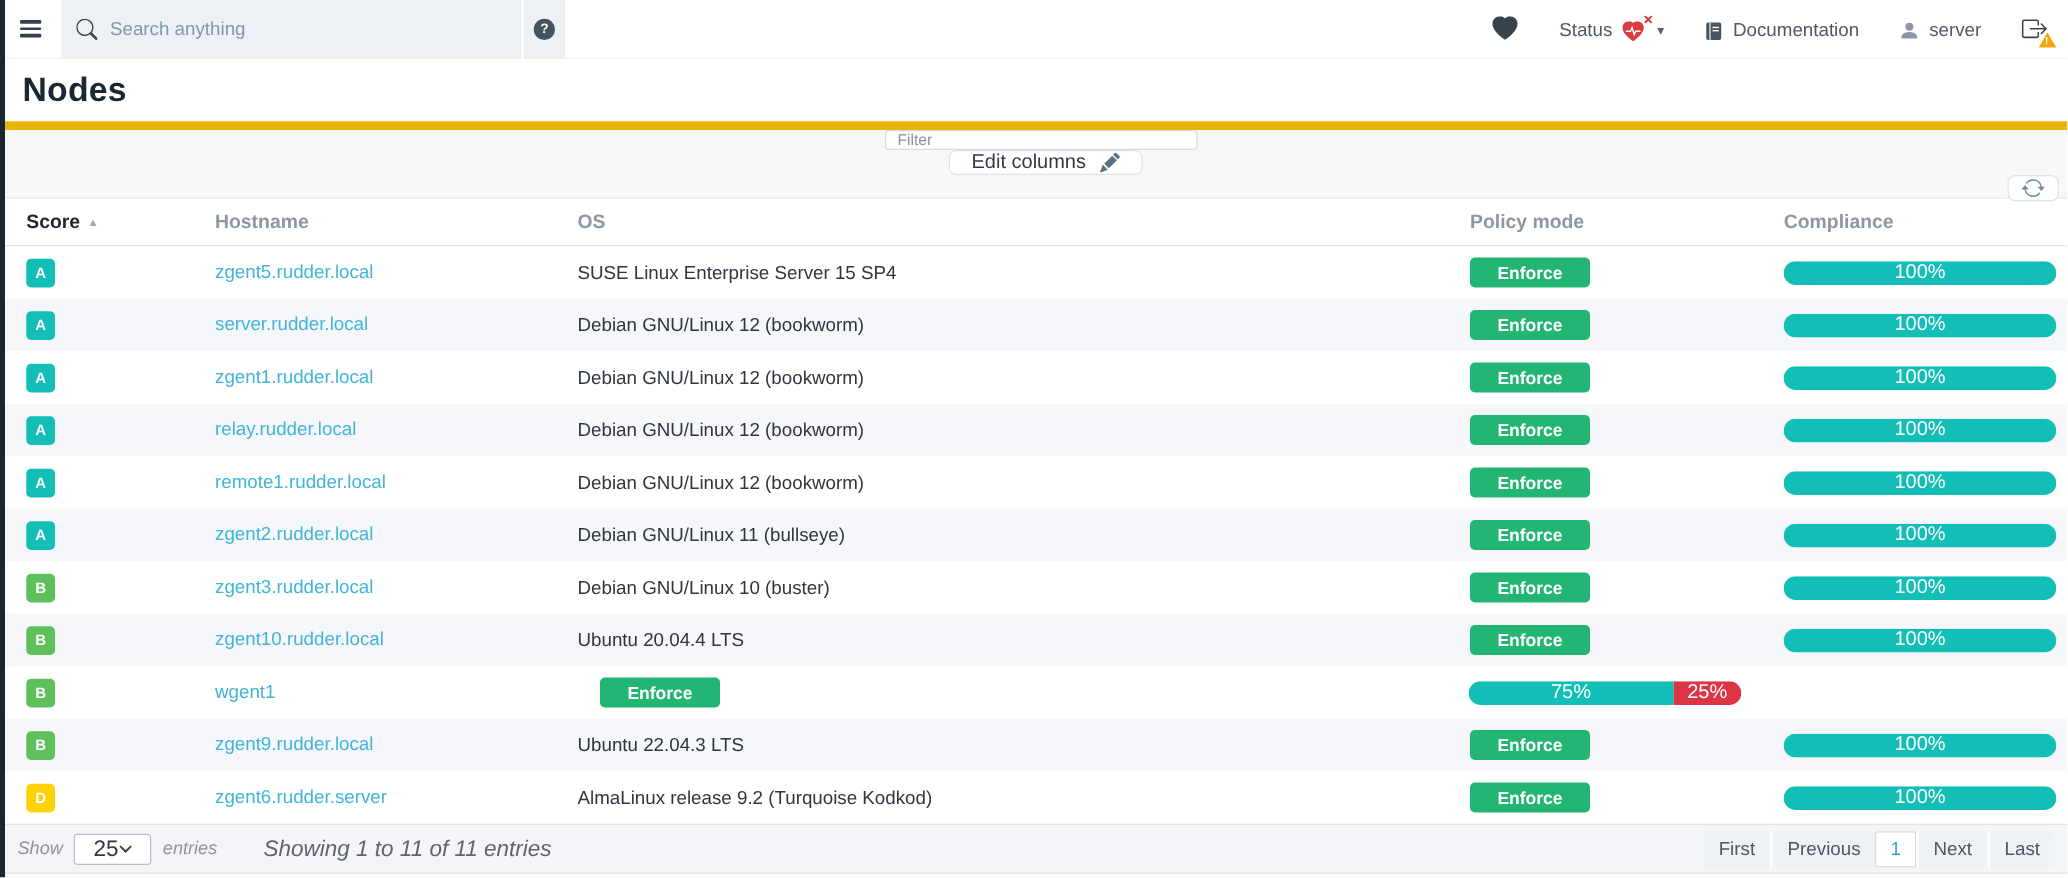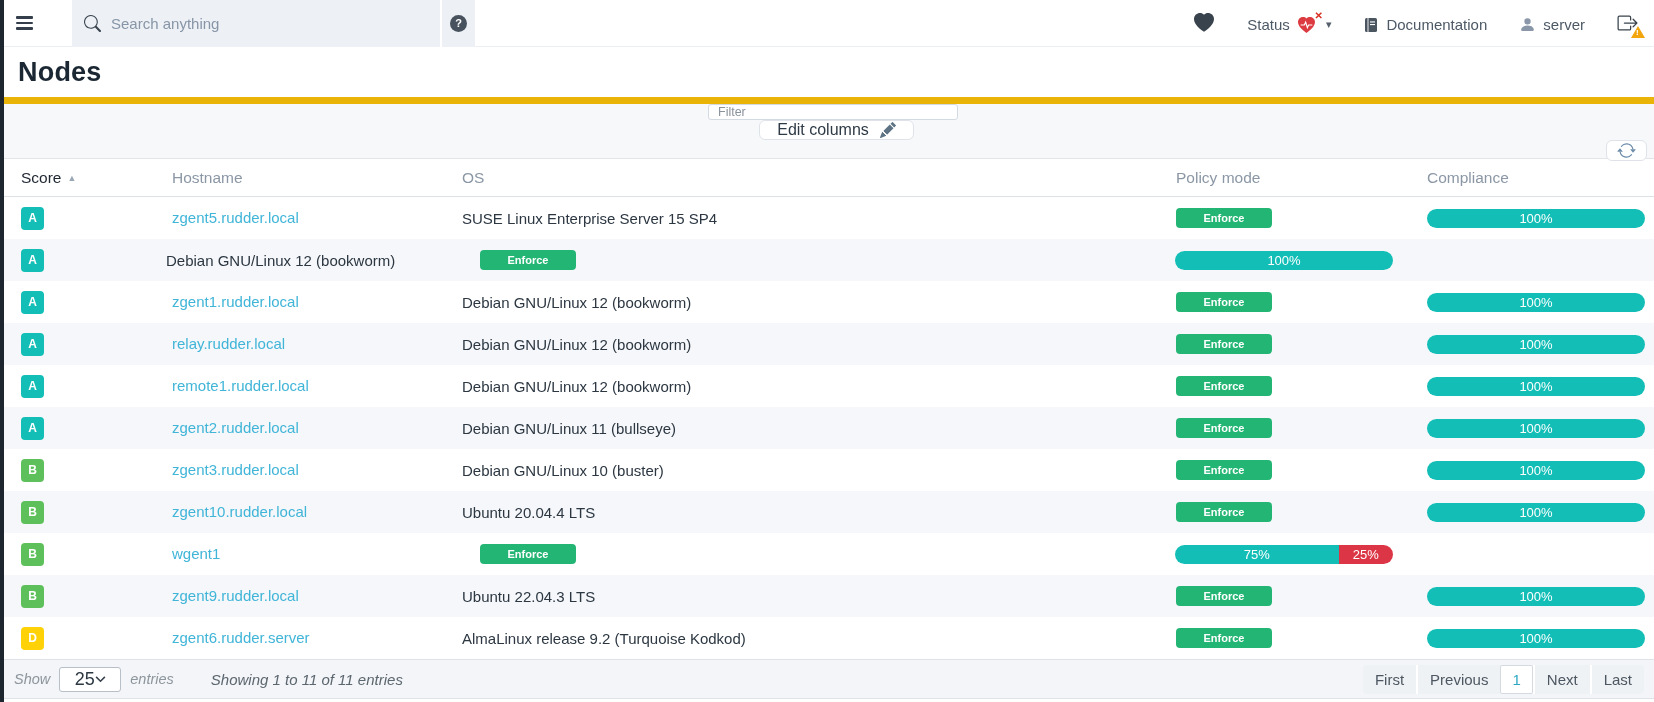--- a/index.html
+++ b/index.html
@@ -4,21 +4,21 @@
 <style>
   * { margin:0; padding:0; box-sizing:border-box; }
   html,body { width:1654px; height:702px; background:#fff; font-family:"Liberation Sans", sans-serif; overflow:hidden; }
   .app { position:relative; width:1654px; height:702px; padding-left:4px; }
   .left-strip { position:absolute; left:0; top:0; width:4px; height:702px; background:#1d262e; z-index:5; }
 
   
   .topbar { height:47px; background:#fff; display:flex; align-items:center; border-bottom:1px solid #eceff2; }
   .hamburger { margin-left:12px; width:26px; height:22px; background:none; border:none; cursor:pointer; display:flex; flex-direction:column; justify-content:center; gap:3px; }
   .hamburger span { display:block; width:17px; height:2.6px; background:#343f4b; border-radius:1px; }
-  .searchwrap { margin-left:30px; width:403px; height:47px; background:#edf1f6; display:flex; align-items:center; }
+  .searchwrap { margin-left:7px; width:403px; height:47px; background:#edf1f6; display:flex; align-items:center; }
   .searchwrap .mag { margin-left:12px; flex:0 0 auto; }
   .searchwrap input { flex:1 1 auto; border:none; background:transparent; outline:none; font-size:15px; color:#42505e; padding:0 10px; font-family:"Liberation Sans", sans-serif; }
   .searchwrap input::placeholder { color:#8795a6; }
   .search-div { width:2px; height:47px; background:#fff; }
   .helpseg { width:33px; height:47px; display:flex; align-items:center; justify-content:center; cursor:pointer; }
   .help-circle { width:17px; height:17px; border-radius:50%; background:#47525e; color:#fff; font-size:11px; font-weight:bold; display:flex; align-items:center; justify-content:center; }
 
   .top-right { margin-left:auto; display:flex; align-items:flex-end; gap:32px; padding-right:16px; }
   .tr-item { display:flex; align-items:center; gap:7px; color:#4d5966; font-size:15px; cursor:pointer; white-space:nowrap; }
   .status-ico { position:relative; display:inline-block; width:20px; height:16px; }
@@ -34,47 +34,47 @@
 
   
   .toolbar { height:55px; background:#f6f8fa; border-bottom:1px solid #e2e6ea; display:flex; align-items:center;flex-direction:column; }
   .filter-input { margin-left:8px; width:250px; height:31px; border:1px solid #d4dae2; border-radius:3px; background:#fff; font-size:12.5px; padding:0 9px; color:#42505e; outline:none; font-family:"Liberation Sans", sans-serif; }
   .filter-input::placeholder { color:#8a929b; }
   .editcols { margin-left:15px; height:37px; background:#fff; border:1px solid #dfe3e9; border-radius:6px; padding:0 17px; font-size:16px; color:#2e3a46; display:flex; align-items:center; gap:11px; cursor:pointer; font-family:"Liberation Sans", sans-serif; }
   .refresh { margin-left:auto; margin-right:7px; width:41px; height:36px; background:#fff; border:1px solid #dfe3e9; border-radius:6px; display:flex; align-items:center; justify-content:center; cursor:pointer; }
 
   
   .grid-row { display:grid; grid-template-columns:152px 296px 1fr 252px 254px; align-items:center; }
-  .thead { height:38px; background:#fff; border-bottom:1px solid #dde2e7; font-size:15.5px; font-weight:normal; color:#8b97a5; }
+  .thead { height:38px; background:#fff; border-bottom:1px solid #dde2e7; font-size:15.5px; font-weight:bold; color:#8b97a5; }
   .th-score { padding-left:17px; color:#1e2630; display:flex; align-items:center; gap:6px; }
   .sort { font-size:9px; color:#9aa7b5; }
   .th-host { padding-left:16px; }
   .th-os { padding-left:10px; }
   .th-policy { padding-left:28px; }
   .th-comp { padding-left:27px; }
 
   .tr { height:42px; background:#fff; }
   .tr:nth-child(even) { background:#f5f7fa; }
   .td-score { padding-left:17px; }
   .badge { display:inline-flex; width:23px; height:23px; border-radius:4px; align-items:center; justify-content:center; color:#fff; font-size:12px; font-weight:bold; }
   .td-host { padding-left:16px; }
   .hostlink { color:#41b5d8; font-size:15px; text-decoration:none; cursor:pointer; }
   .td-os { padding-left:10px; font-size:15px; color:#2c3742; }
   .td-policy { padding-left:28px; }
-  .policy { display:inline-block; width:96px; text-align:center; padding:4px 0; border-radius:4px; background:#22b573; color:#fff; font-size:11px; font-weight:bold; }
+  .policy { display:inline-block; width:96px; text-align:center; padding:4px 0; border-radius:4px; background:#22b573; color:#fff; font-size:14px; font-weight:bold; }
   .td-comp { padding-left:27px; }
   .bar { width:218px; height:19px; border-radius:10px; overflow:hidden; display:flex; }
-  .seg { height:100%; display:flex; align-items:center; justify-content:center; color:#fff; font-size:13px; }
+  .seg { height:100%; display:flex; align-items:center; justify-content:center; color:#fff; font-size:16px; }
 
   
   .tfoot { height:40px; background:#f3f5f8; border-top:1px solid #dfe3e8; border-bottom:1px solid #dfe3e8; display:flex; align-items:center; font-size:14.5px; }
   .foot-left { display:flex; align-items:center; gap:9px; margin-left:10px; }
   .lbl-it { font-style:italic; color:#8d959d; }
   .selectbox { width:62px; height:25px; background:#fff; border:1px solid #b8bfc7; border-radius:3px; display:flex; align-items:center; justify-content:center; padding:0 7px; font-size:18px; color:#2c3742; cursor:pointer; }
-  .showing { font-style:italic; color:#5c666f; margin-left:28px; font-size:15px; }
+  .showing { font-style:italic; color:#5c666f; margin-left:28px; font-size:18px; }
   .pager { margin-left:auto; margin-right:10px; display:flex; background:#eff2f5; border-radius:4px; overflow:hidden; }
   .page-item { padding:6px 12px; font-size:15px; color:#4d5761; cursor:pointer; border-left:2px solid #fff; white-space:nowrap; }
   .page-item:first-child { border-left:none; }
   .page-item.active { background:#fff; color:#2fa8c6; border:1px solid #d4dae0; padding:5px 11px; border-radius:2px; }
   svg { display:block; }
 </style>
 </head>
 <body>
 
 <div class="app">
@@ -190,20 +190,21 @@
     <div class="td-policy"><span class="policy" style="background: rgb(34, 181, 115);">Enforce</span></div>
     <div class="td-comp">
           <div class="bar">
             <div class="seg" style="flex-basis: 100%; background: rgb(19, 190, 183);">100%</div>
           </div>
         </div>
   </div>
 
   <div class="tr grid-row">
     <div class="td-score"><span class="badge" style="background: rgb(19, 190, 183);">A</span></div>
+    <div class="td-host"><a class="hostlink">server.rudder.local</a></div>
     <div class="td-os">Debian GNU/Linux 12 (bookworm)</div>
     <div class="td-policy"><span class="policy" style="background: rgb(34, 181, 115);">Enforce</span></div>
     <div class="td-comp">
           <div class="bar">
             <div class="seg" style="flex-basis: 100%; background: rgb(19, 190, 183);">100%</div>
           </div>
         </div>
   </div>
 
   <div class="tr grid-row">

